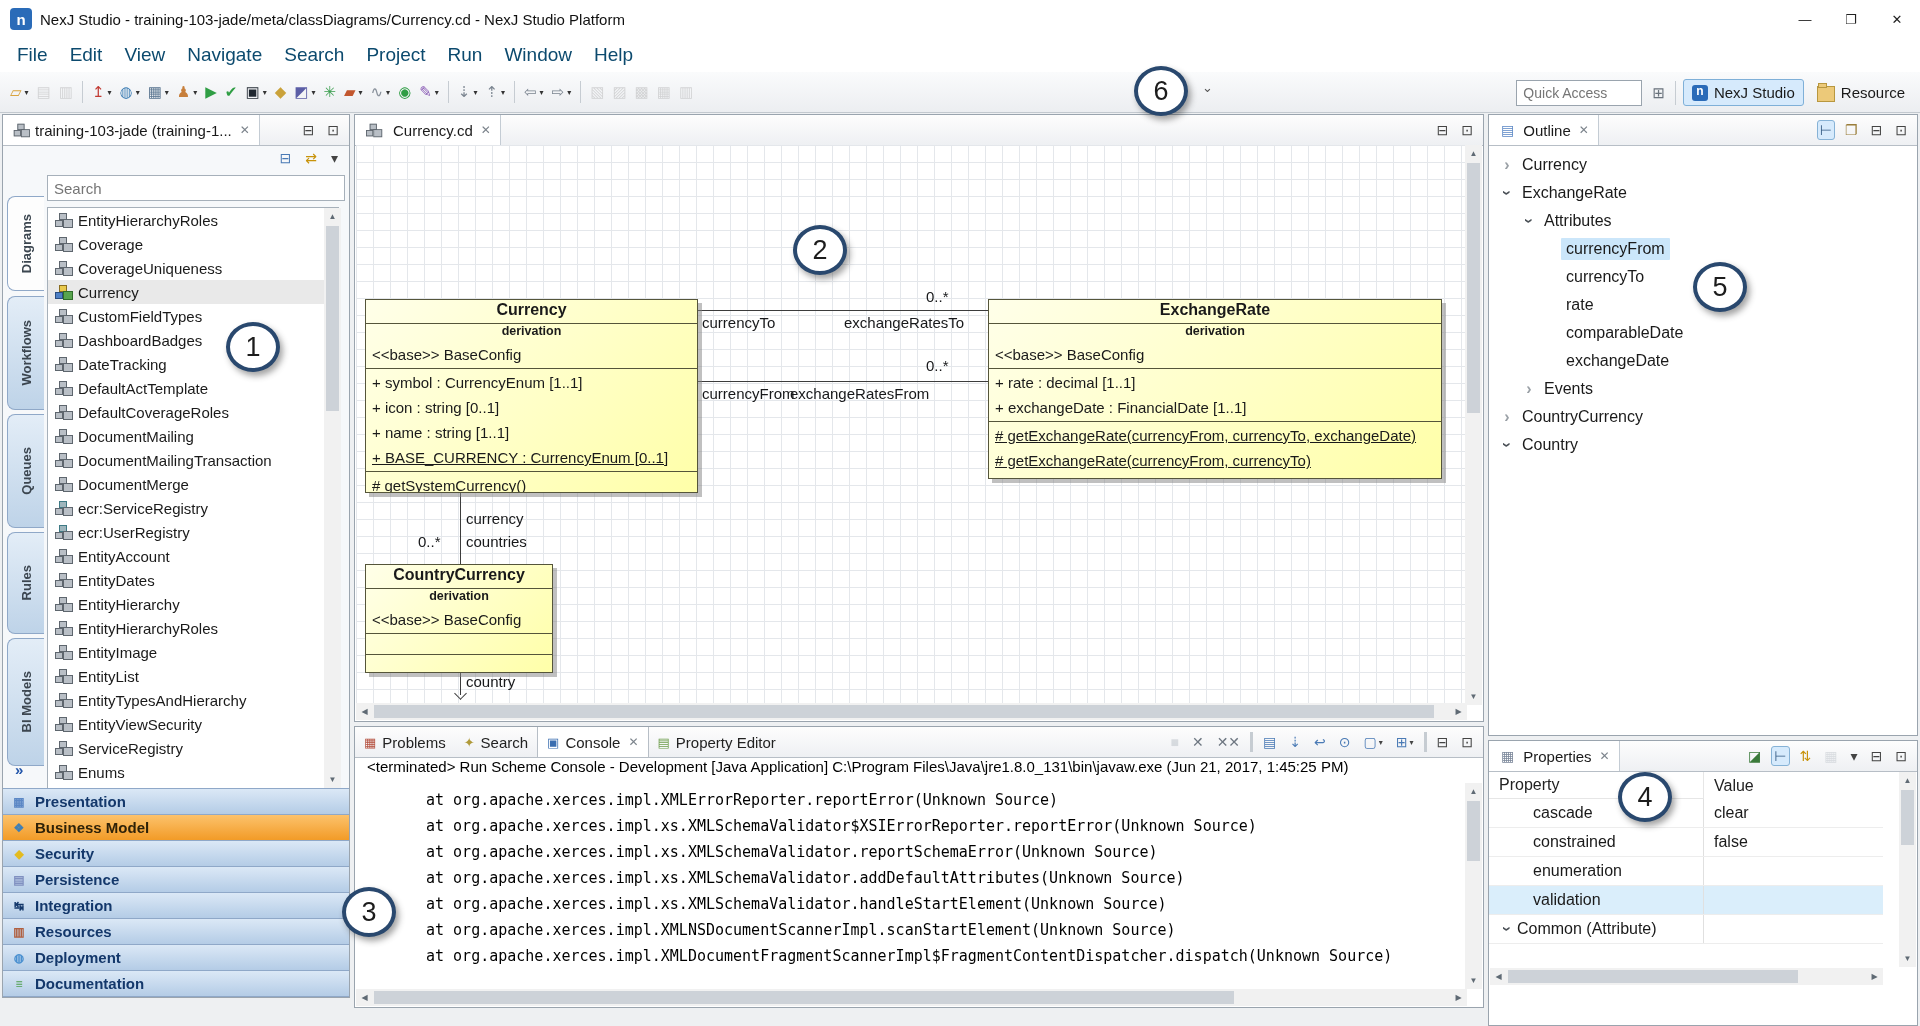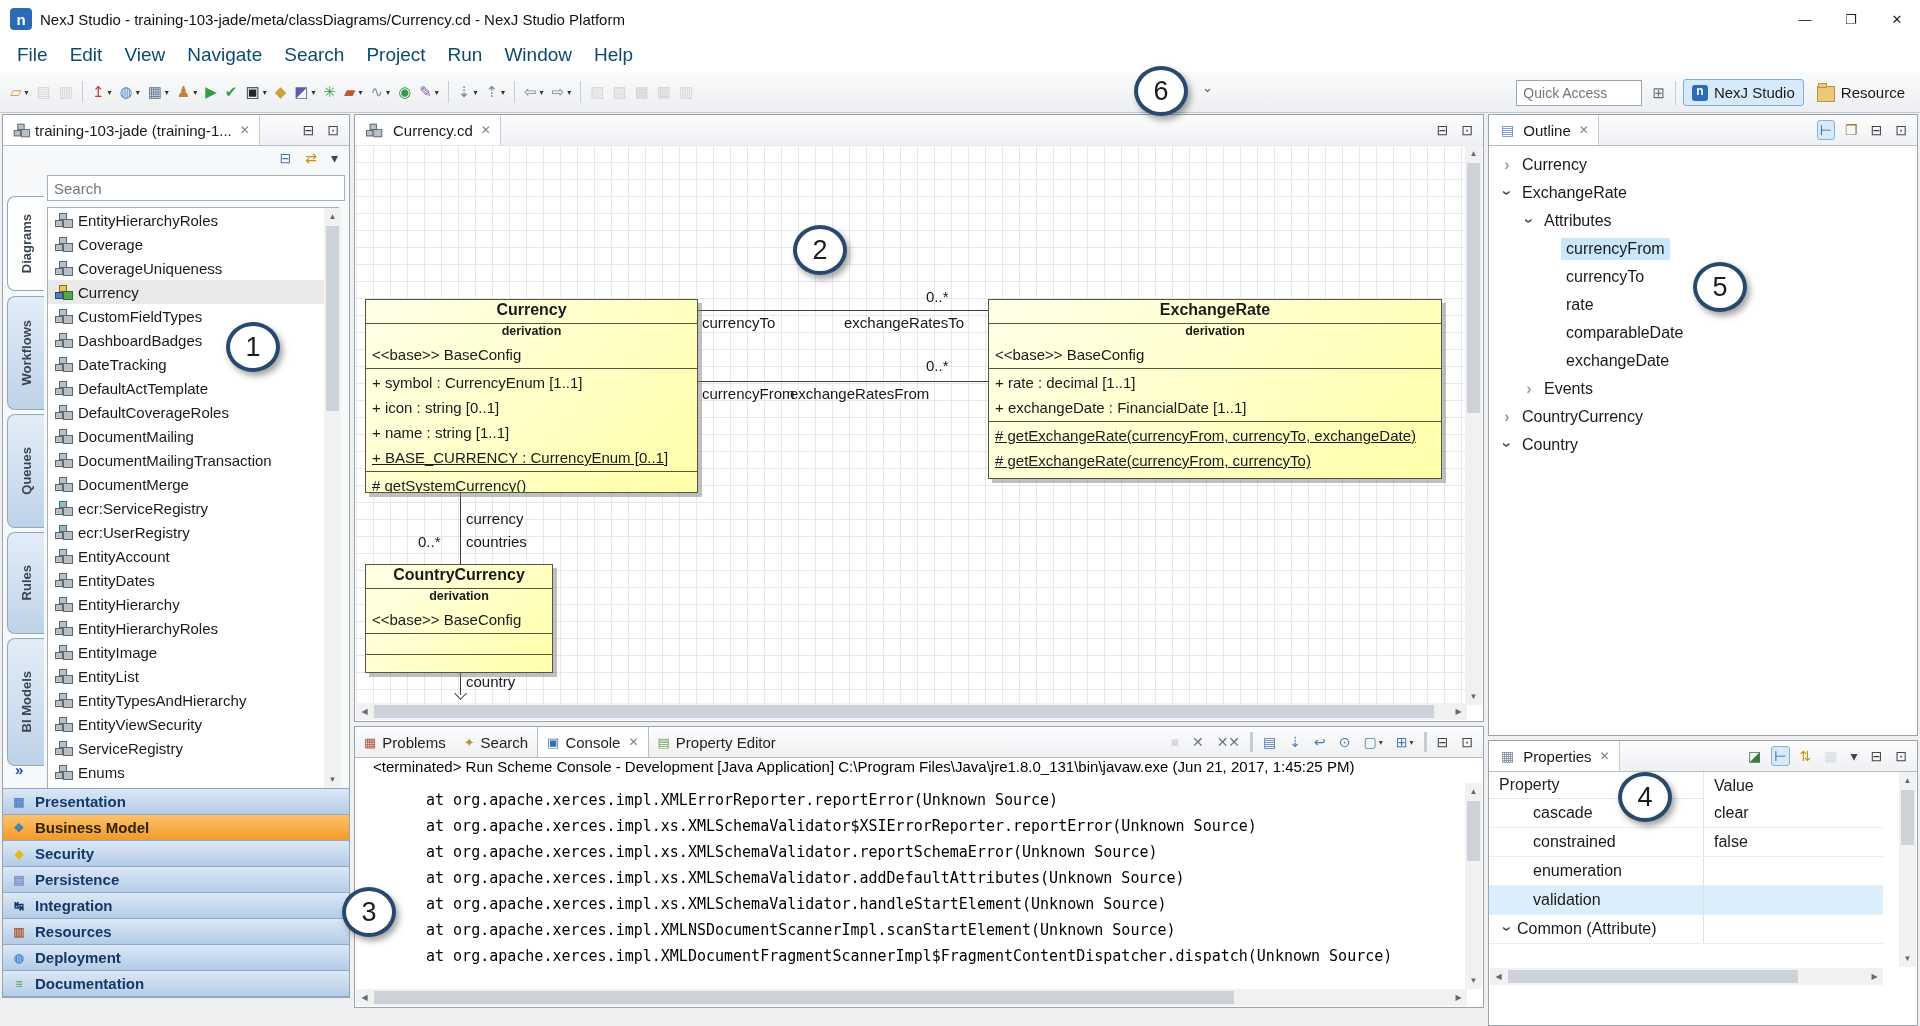--- a/index.html
+++ b/index.html
@@ -101,21 +101,21 @@
   .vline{width:1px}
   .alab{position:absolute;font-size:15px;white-space:nowrap;color:#17181a}
   .varrow{position:absolute;width:8px;height:8px;border-left:1px solid #3c3c3c;border-bottom:1px solid #3c3c3c;transform:rotate(-45deg)}
   
   #consoleview{left:354px;top:726px;width:1130px;height:282px}
   .btab{display:flex;align-items:center;gap:6px;padding:0 9px;font-size:15px;color:#222;white-space:nowrap}
   .btab.active{background:#fff;border-left:1px solid #b7bec6;border-right:1px solid #b7bec6}
   .btab .bticon{font-size:13px;color:var(--c,#667)}
   .btab .btx{display:none;font-size:12px;color:#7b838b;margin-left:2px}
   .btab.active .btx{display:inline}
-  .cstatus{position:absolute;left:0;right:17px;top:31px;height:25px;font-size:15px;color:#000;white-space:nowrap;overflow:hidden;padding-left:18px;background:#fff}
+  .cstatus{position:absolute;left:0;right:17px;top:31px;height:25px;font-size:15px;color:#000;white-space:nowrap;overflow:hidden;padding-left:12px;background:#fff}
   .cout{position:absolute;left:1px;top:60px;width:1106px;height:206px;overflow:hidden;background:#fff}
   .cline{font-family:"DejaVu Sans Mono","Liberation Mono",monospace;font-size:15px;line-height:26px;white-space:pre;padding-left:70px;color:#000}
   
   #outline{left:1488px;top:114px;width:430px;height:622px}
   .otree{position:absolute;left:0;right:0;top:36px;bottom:0;overflow:hidden;background:#fff}
   .onode{display:flex;align-items:center;height:28px;font-size:16px}
   .onode .tw{width:20px;flex:0 0 20px;text-align:center;color:#9aa0a6;font-size:16px}
   .onode.col .tw::before{content:"›";font-weight:bold}
   .onode.exp .tw::before{content:"›";display:inline-block;transform:rotate(90deg);color:#4a5056;font-weight:bold}
   .onode.leaf .tw{visibility:hidden}

